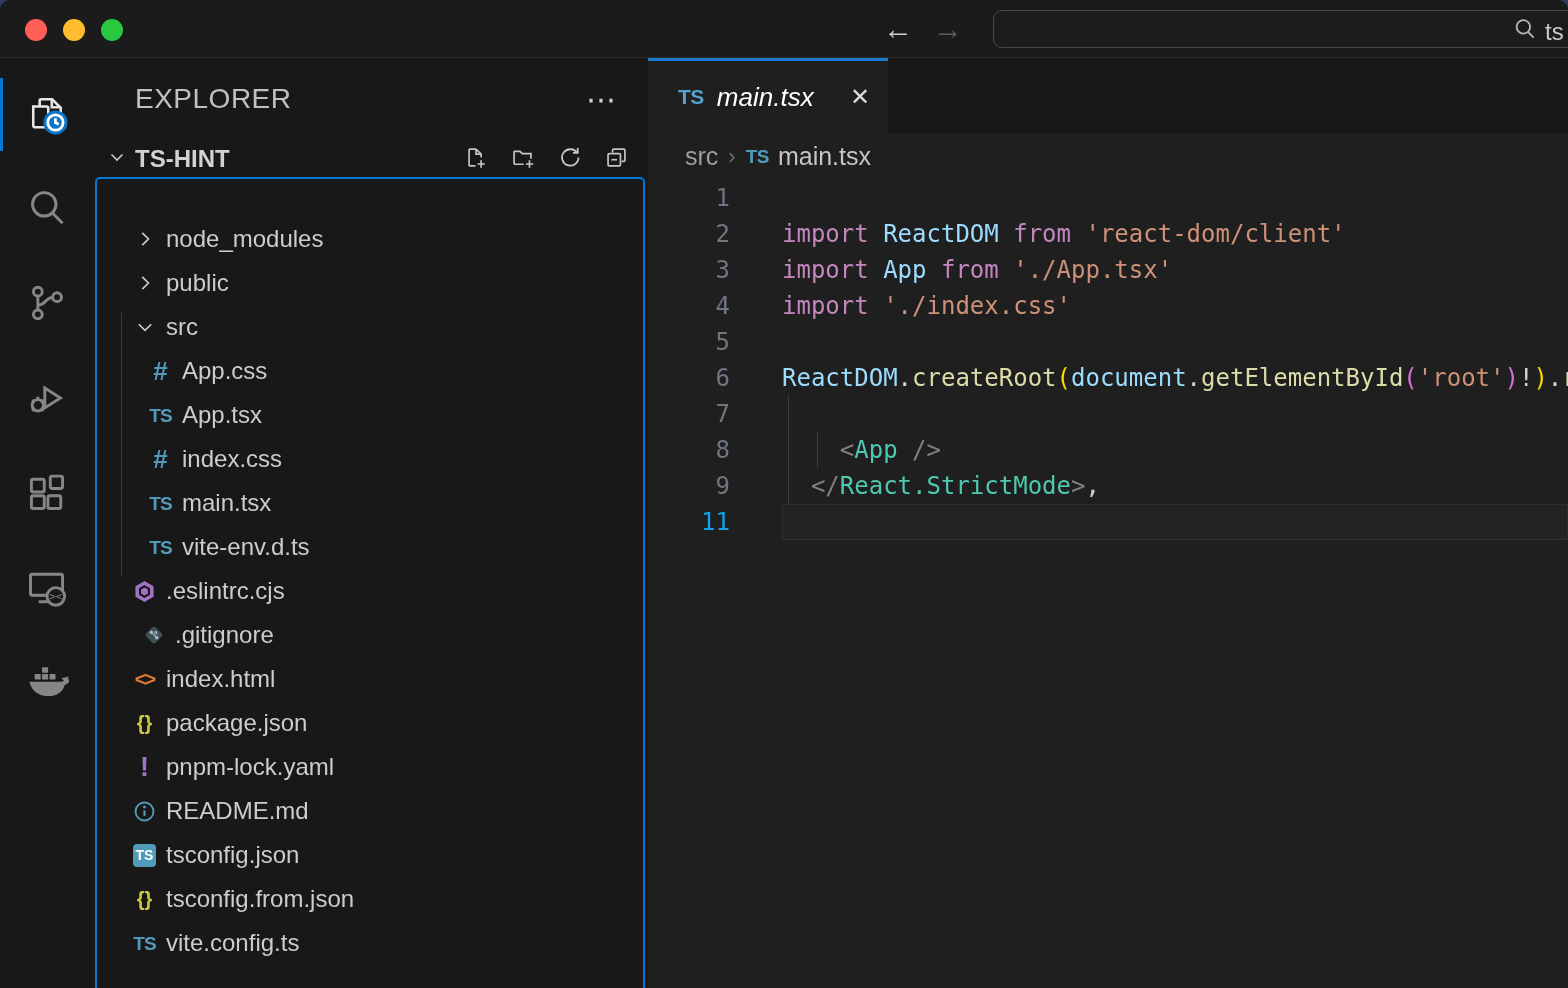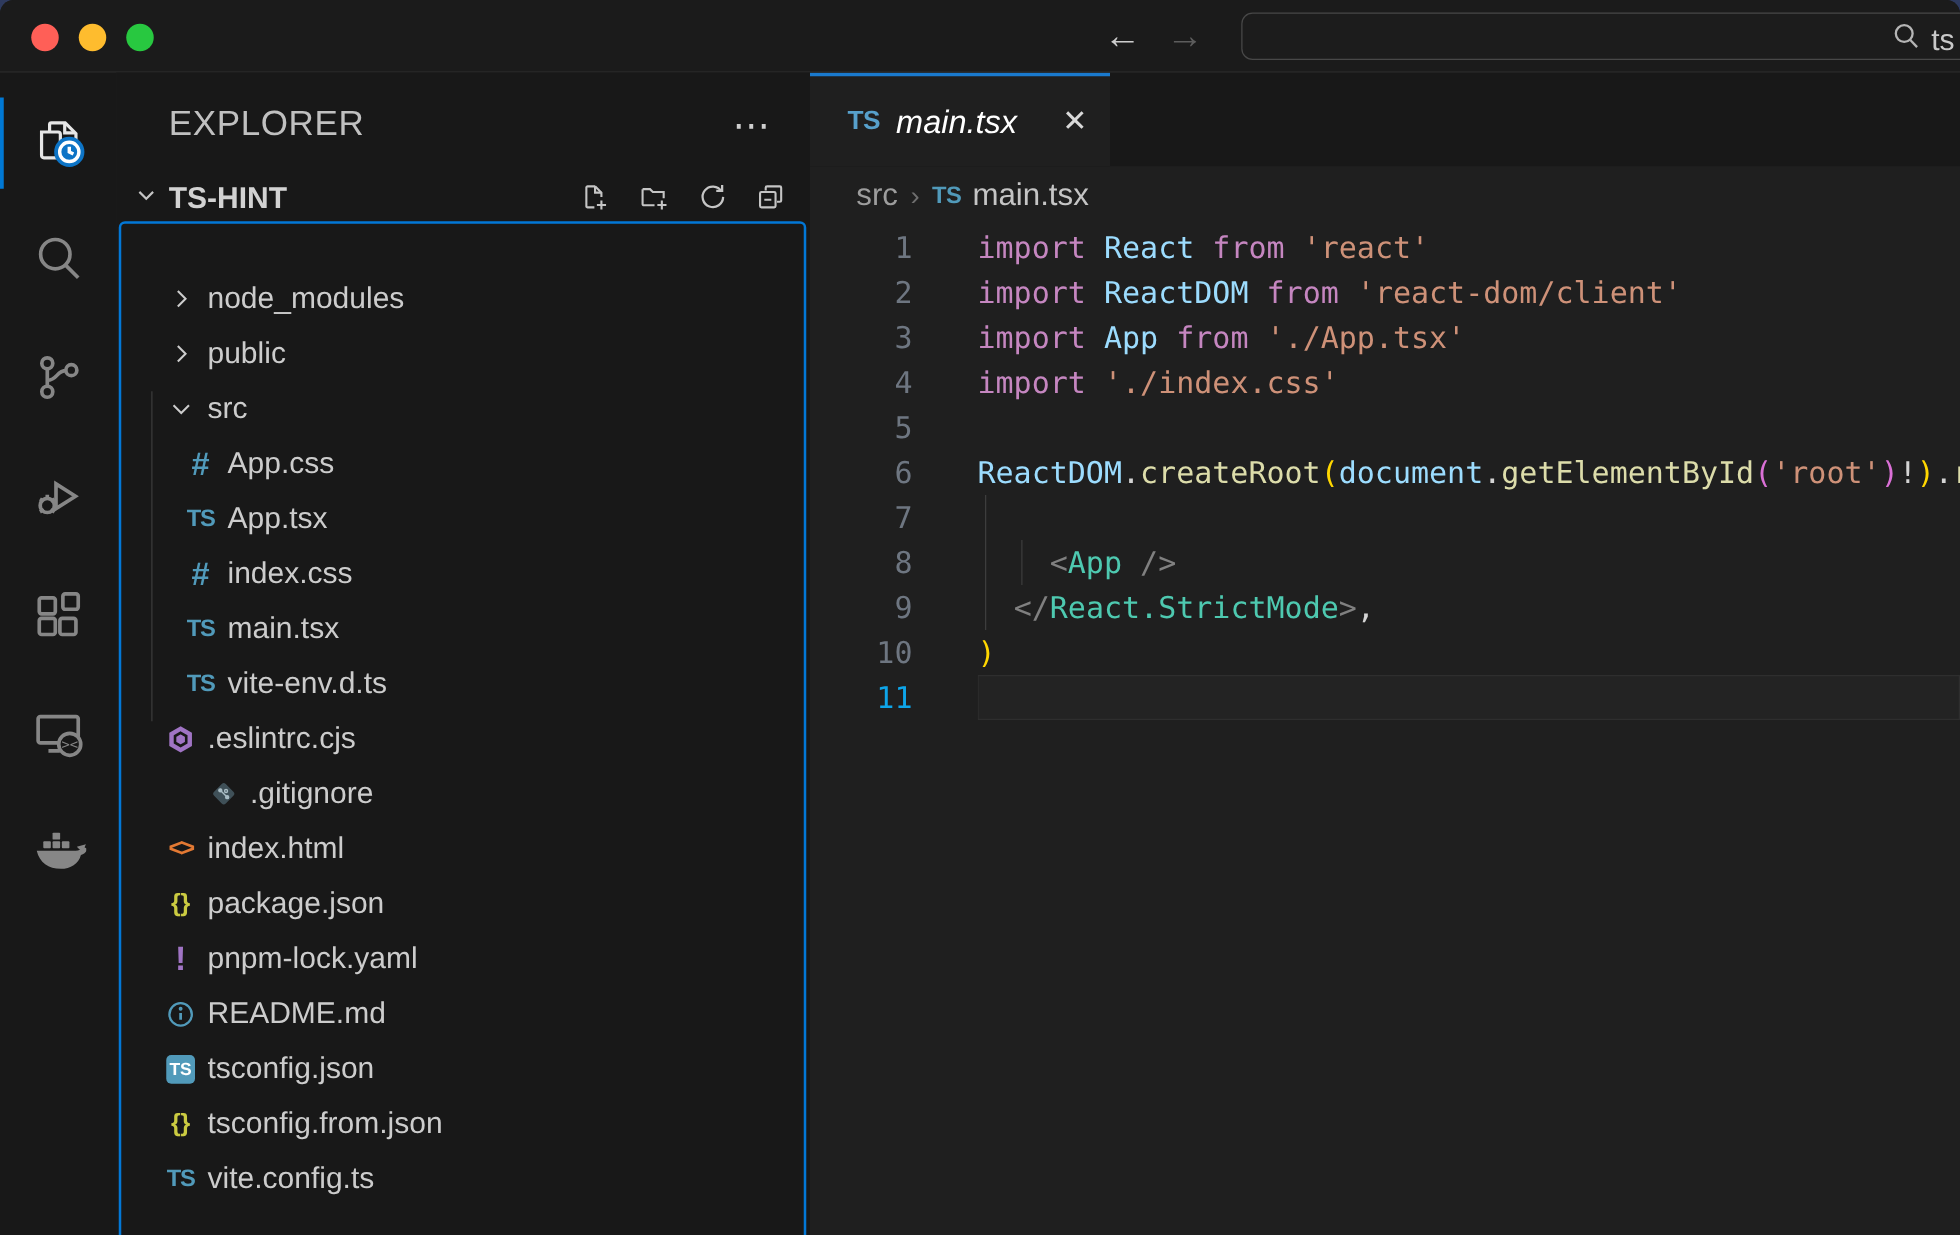--- a/index.html
+++ b/index.html
@@ -293,21 +293,21 @@
           </div>
           <div class="row" style="padding-left: 34px;">
             <span class="cell">
               <svg width="25" height="25" viewBox="0 0 24 24">
                 <path fill="#a074c4" d="M12 2l8.7 5v10L12 22l-8.7-5V7z"></path>
                 <path fill="none" stroke="#181818" stroke-width="2" d="M12 7l4.3 2.5v5L12 17l-4.3-2.5v-5z"></path>
               </svg>
             </span>
             <span>.eslintrc.cjs</span>
           </div>
-          <div class="row" style="padding-left: 43px; margin-left: 25px;">
+          <div class="row" style="padding-left: 43px;">
             <span class="cell">
               <svg width="22" height="22" viewBox="0 0 24 24">
                 <rect x="4.8" y="4.8" width="14.4" height="14.4" rx="2.5" transform="rotate(45 12 12)" fill="#3f5058"></rect>
                 <g stroke="#a9bcc4" stroke-width="1.2" fill="none">
                   <path d="M9.6 9.6l4.8 4.8"></path>
                   <circle cx="9" cy="9" r="1.3" fill="#a9bcc4"></circle>
                   <circle cx="15" cy="15" r="1.3" fill="#a9bcc4"></circle>
                   <circle cx="14" cy="9.6" r="1.3"></circle>
                 </g>
               </svg>
@@ -373,28 +373,27 @@
       </div>
       <div class="breadcrumbs">
         <span>src</span>
         <span class="bc-sep">›</span>
         <span class="bc-ts">TS</span>
         <span class="bc-file">main.tsx</span>
       </div>
       <div class="code">
         <div class="code-guide cg1"></div>
         <div class="code-guide cg2"></div>
-      <div class="line"><span class="ln">1</span><span class="lc"><span class="t-kw">import</span><span class="t-pl"> </span><span class="t-var">React</span><span class="t-pl"> </span><span class="t-kw">from</span><span class="t-pl"> </span><span class="t-str">'react'</span></span></div>
+      <div class="line"><span class="ln">1</span></div>
           <div class="line"><span class="ln">2</span><span class="lc"><span class="t-kw">import</span><span class="t-pl"> </span><span class="t-var">ReactDOM</span><span class="t-pl"> </span><span class="t-kw">from</span><span class="t-pl"> </span><span class="t-str">'react-dom/client'</span></span></div>
           <div class="line"><span class="ln">3</span><span class="lc"><span class="t-kw">import</span><span class="t-pl"> </span><span class="t-var">App</span><span class="t-pl"> </span><span class="t-kw">from</span><span class="t-pl"> </span><span class="t-str">'./App.tsx'</span></span></div>
           <div class="line"><span class="ln">4</span><span class="lc"><span class="t-kw">import</span><span class="t-pl"> </span><span class="t-str">'./index.css'</span></span></div>
           <div class="line"><span class="ln">5</span><span class="lc"></span></div>
           <div class="line"><span class="ln">6</span><span class="lc"><span class="t-var">ReactDOM</span><span class="t-pl">.</span><span class="t-fn">createRoot</span><span class="t-b1">(</span><span class="t-var">document</span><span class="t-pl">.</span><span class="t-fn">getElementById</span><span class="t-b2">(</span><span class="t-str">'root'</span><span class="t-b2">)</span><span class="t-pl">!</span><span class="t-b1">)</span><span class="t-pl">.</span><span class="t-fn">r</span></span></div>
           <div class="line"><span class="ln">7</span></div>
           <div class="line"><span class="ln">8</span><span class="lc"><span class="t-pl">    </span><span class="t-ang">&lt;</span><span class="t-type">App</span><span class="t-pl"> </span><span class="t-ang">/&gt;</span></span></div>
           <div class="line"><span class="ln">9</span><span class="lc"><span class="t-pl">  </span><span class="t-ang">&lt;/</span><span class="t-type">React.StrictMode</span><span class="t-ang">&gt;</span><span class="t-pl">,</span></span></div>
-          <div class="line"><span class="ln">10</span><span class="lc"><span class="t-b1">)</span></span></div>
           <div class="line cur"><span class="ln">11</span><span class="lc"></span></div>
         </div>
     </div>
 
   </div>
 </div>
 
 </body></html>

